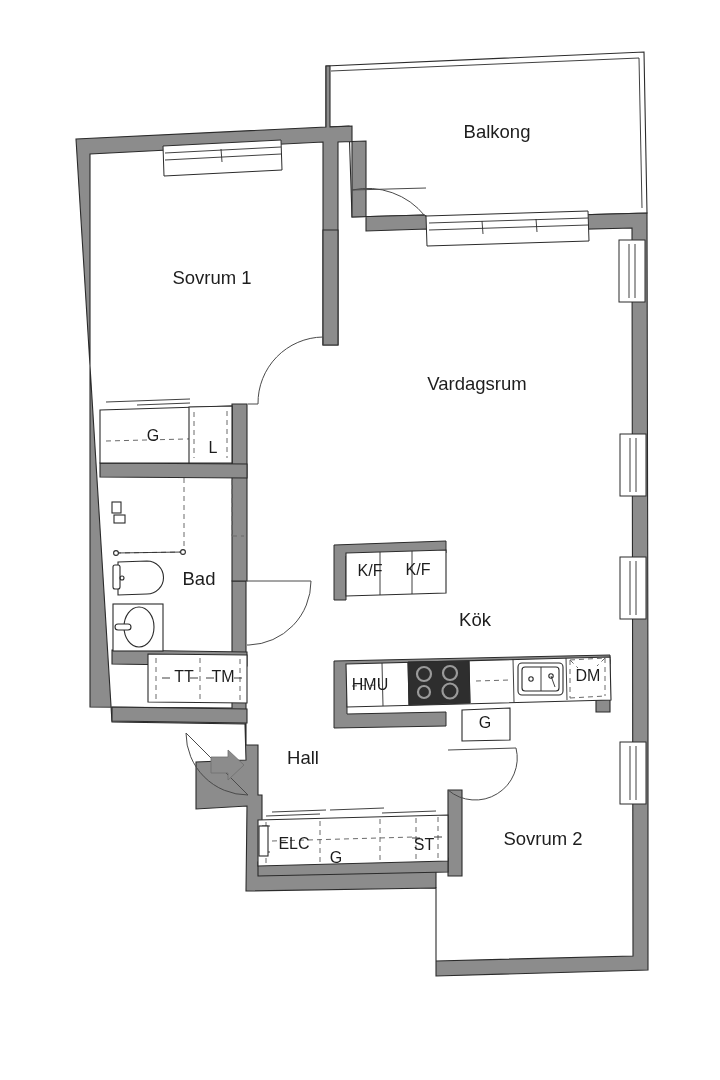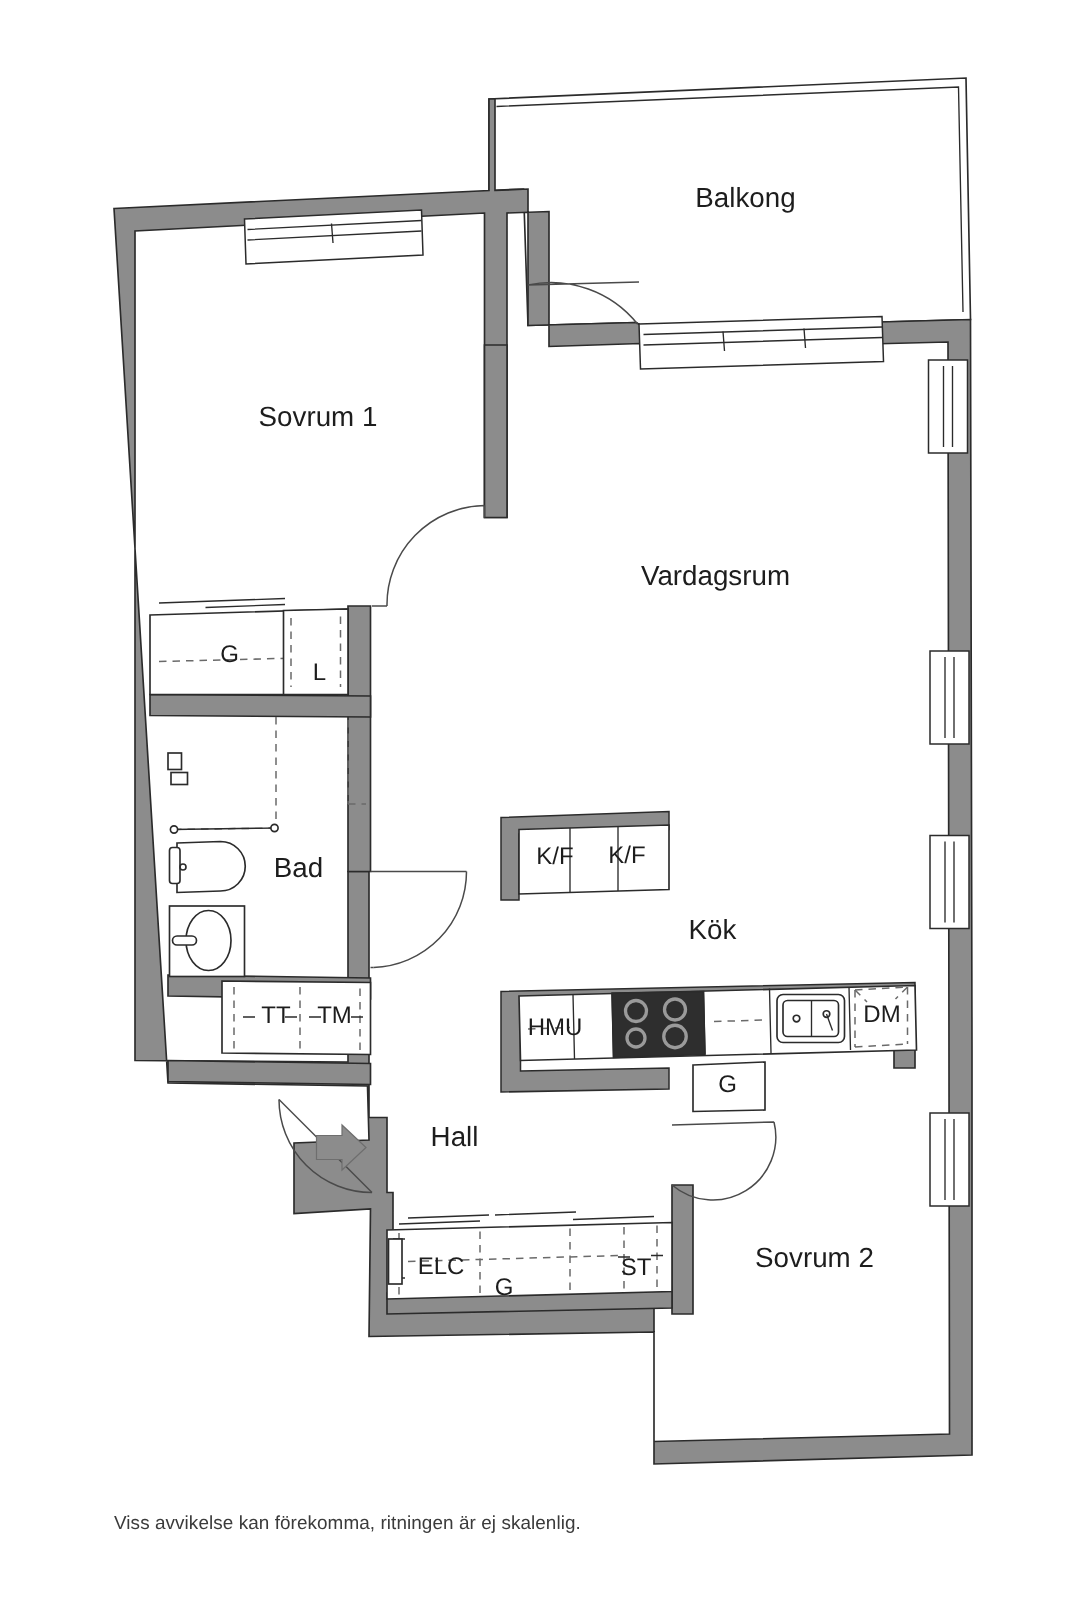--- a/index.html
+++ b/index.html
@@ -266,15 +266,14 @@
     <text class="unit-label" x="418" y="571">K/F</text>
     <text class="unit-label" x="370" y="686">HMU</text>
     <text class="unit-label" x="588" y="677">DM</text>
     <text class="unit-label" x="485" y="724">G</text>
     <text class="unit-label" x="294" y="845">ELC</text>
     <text class="unit-label" x="336" y="859">G</text>
     <text class="unit-label" x="424" y="846">ST</text>
 
   </svg>
 
-  <div class="caption">Viss avvikelse kan förekomma, ritningen är ej skalenlig.</div>
 
 </div>
 
 </body></html>

